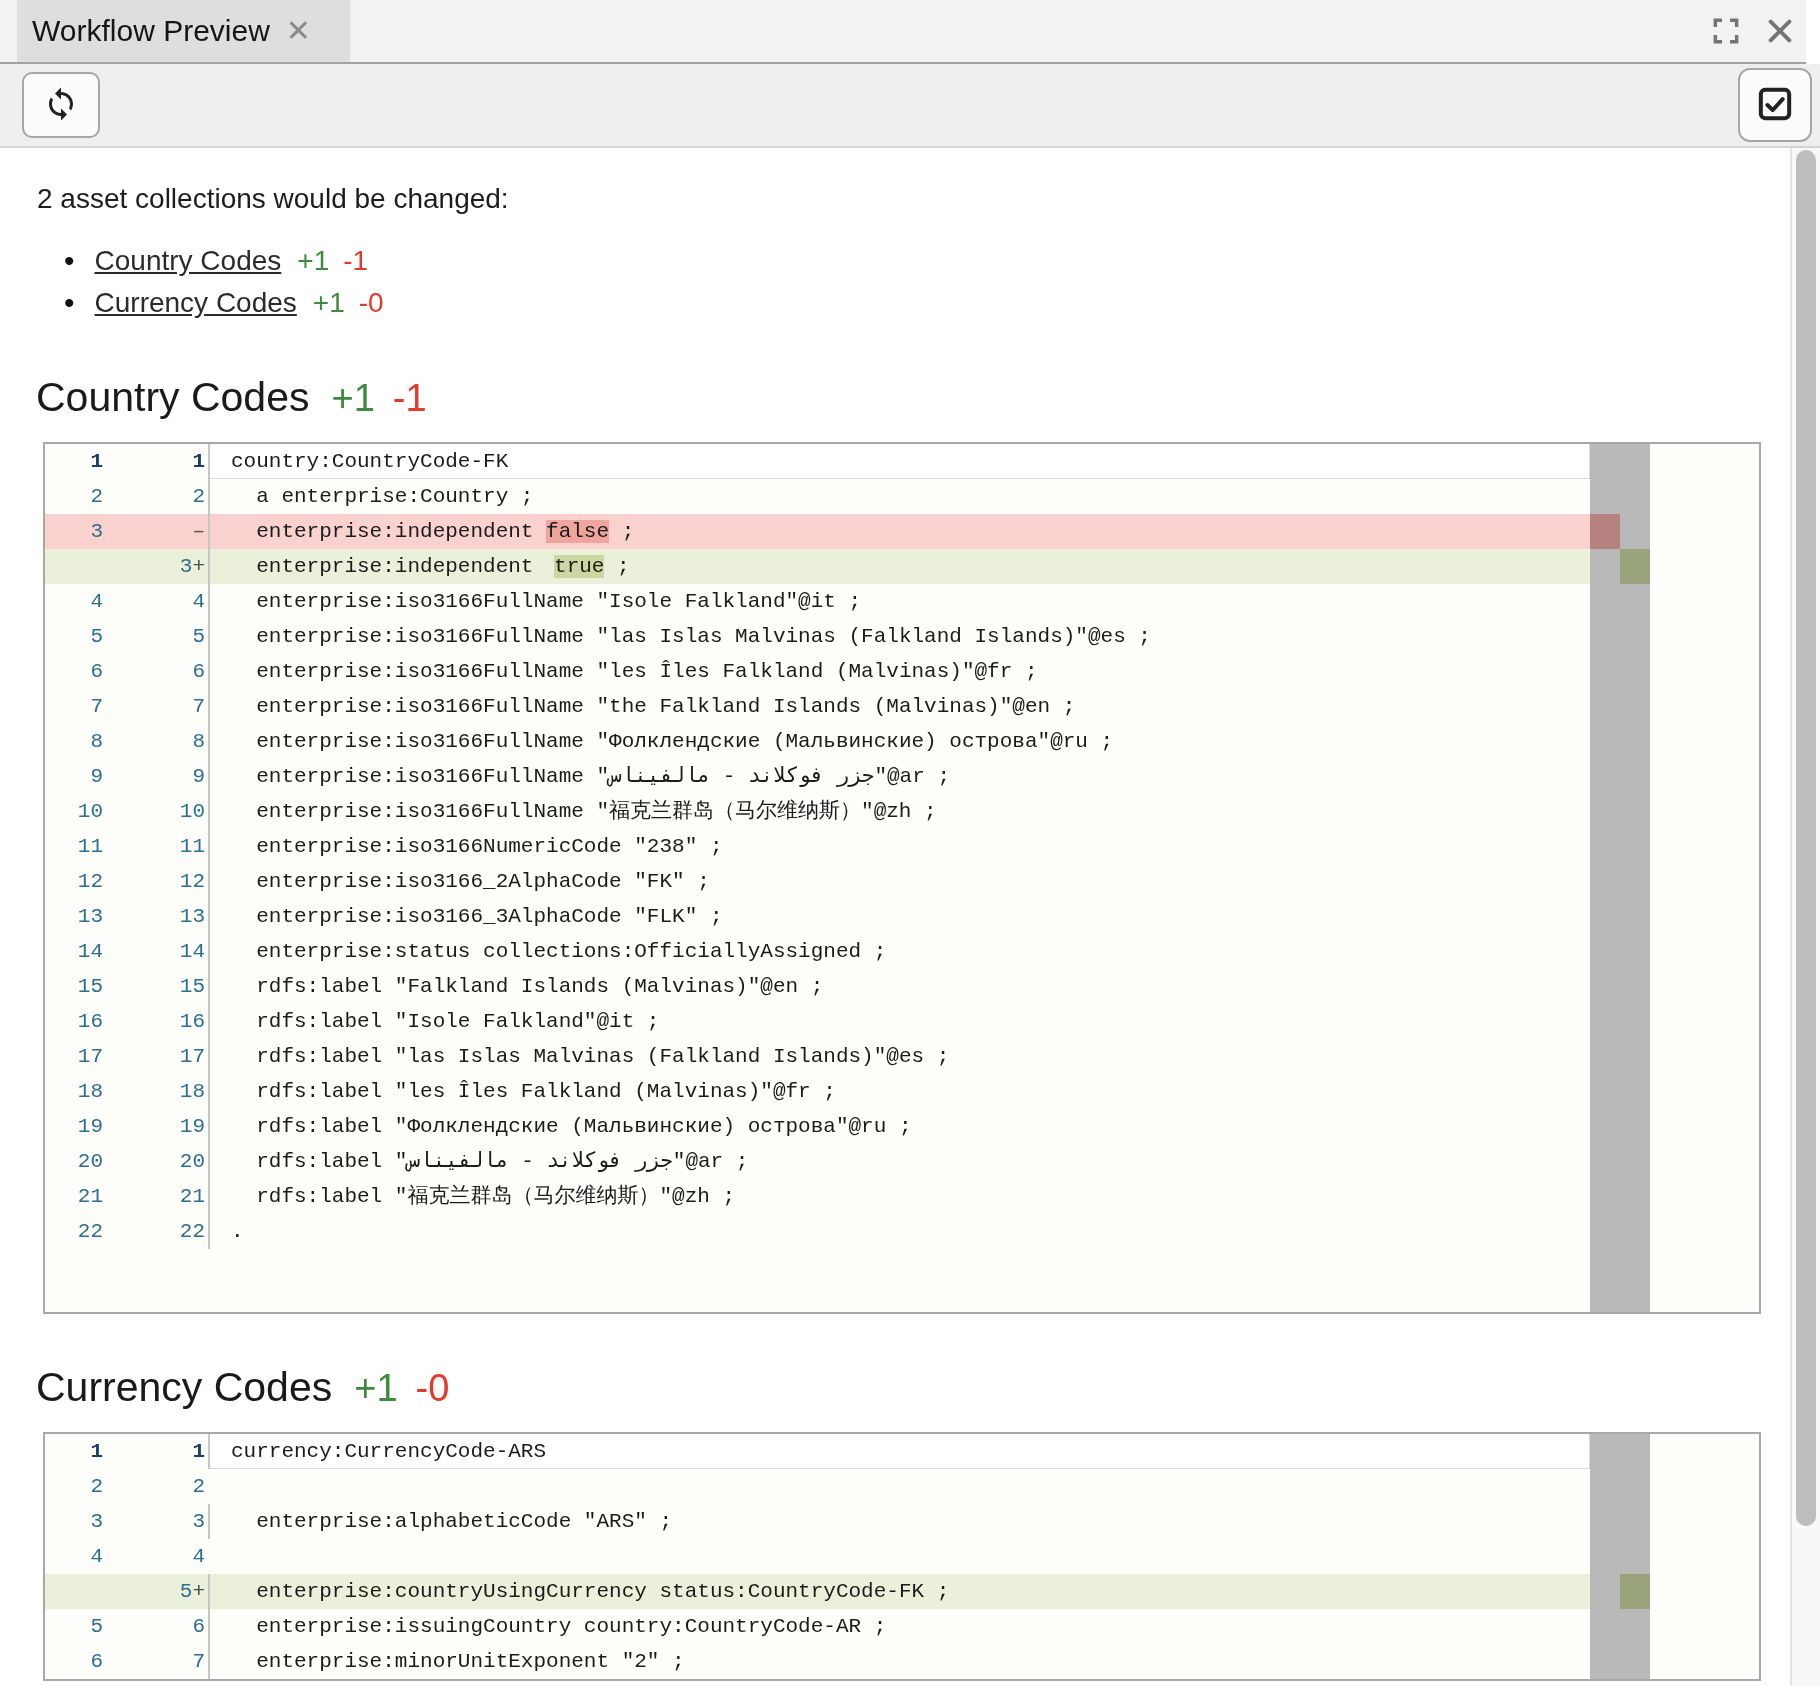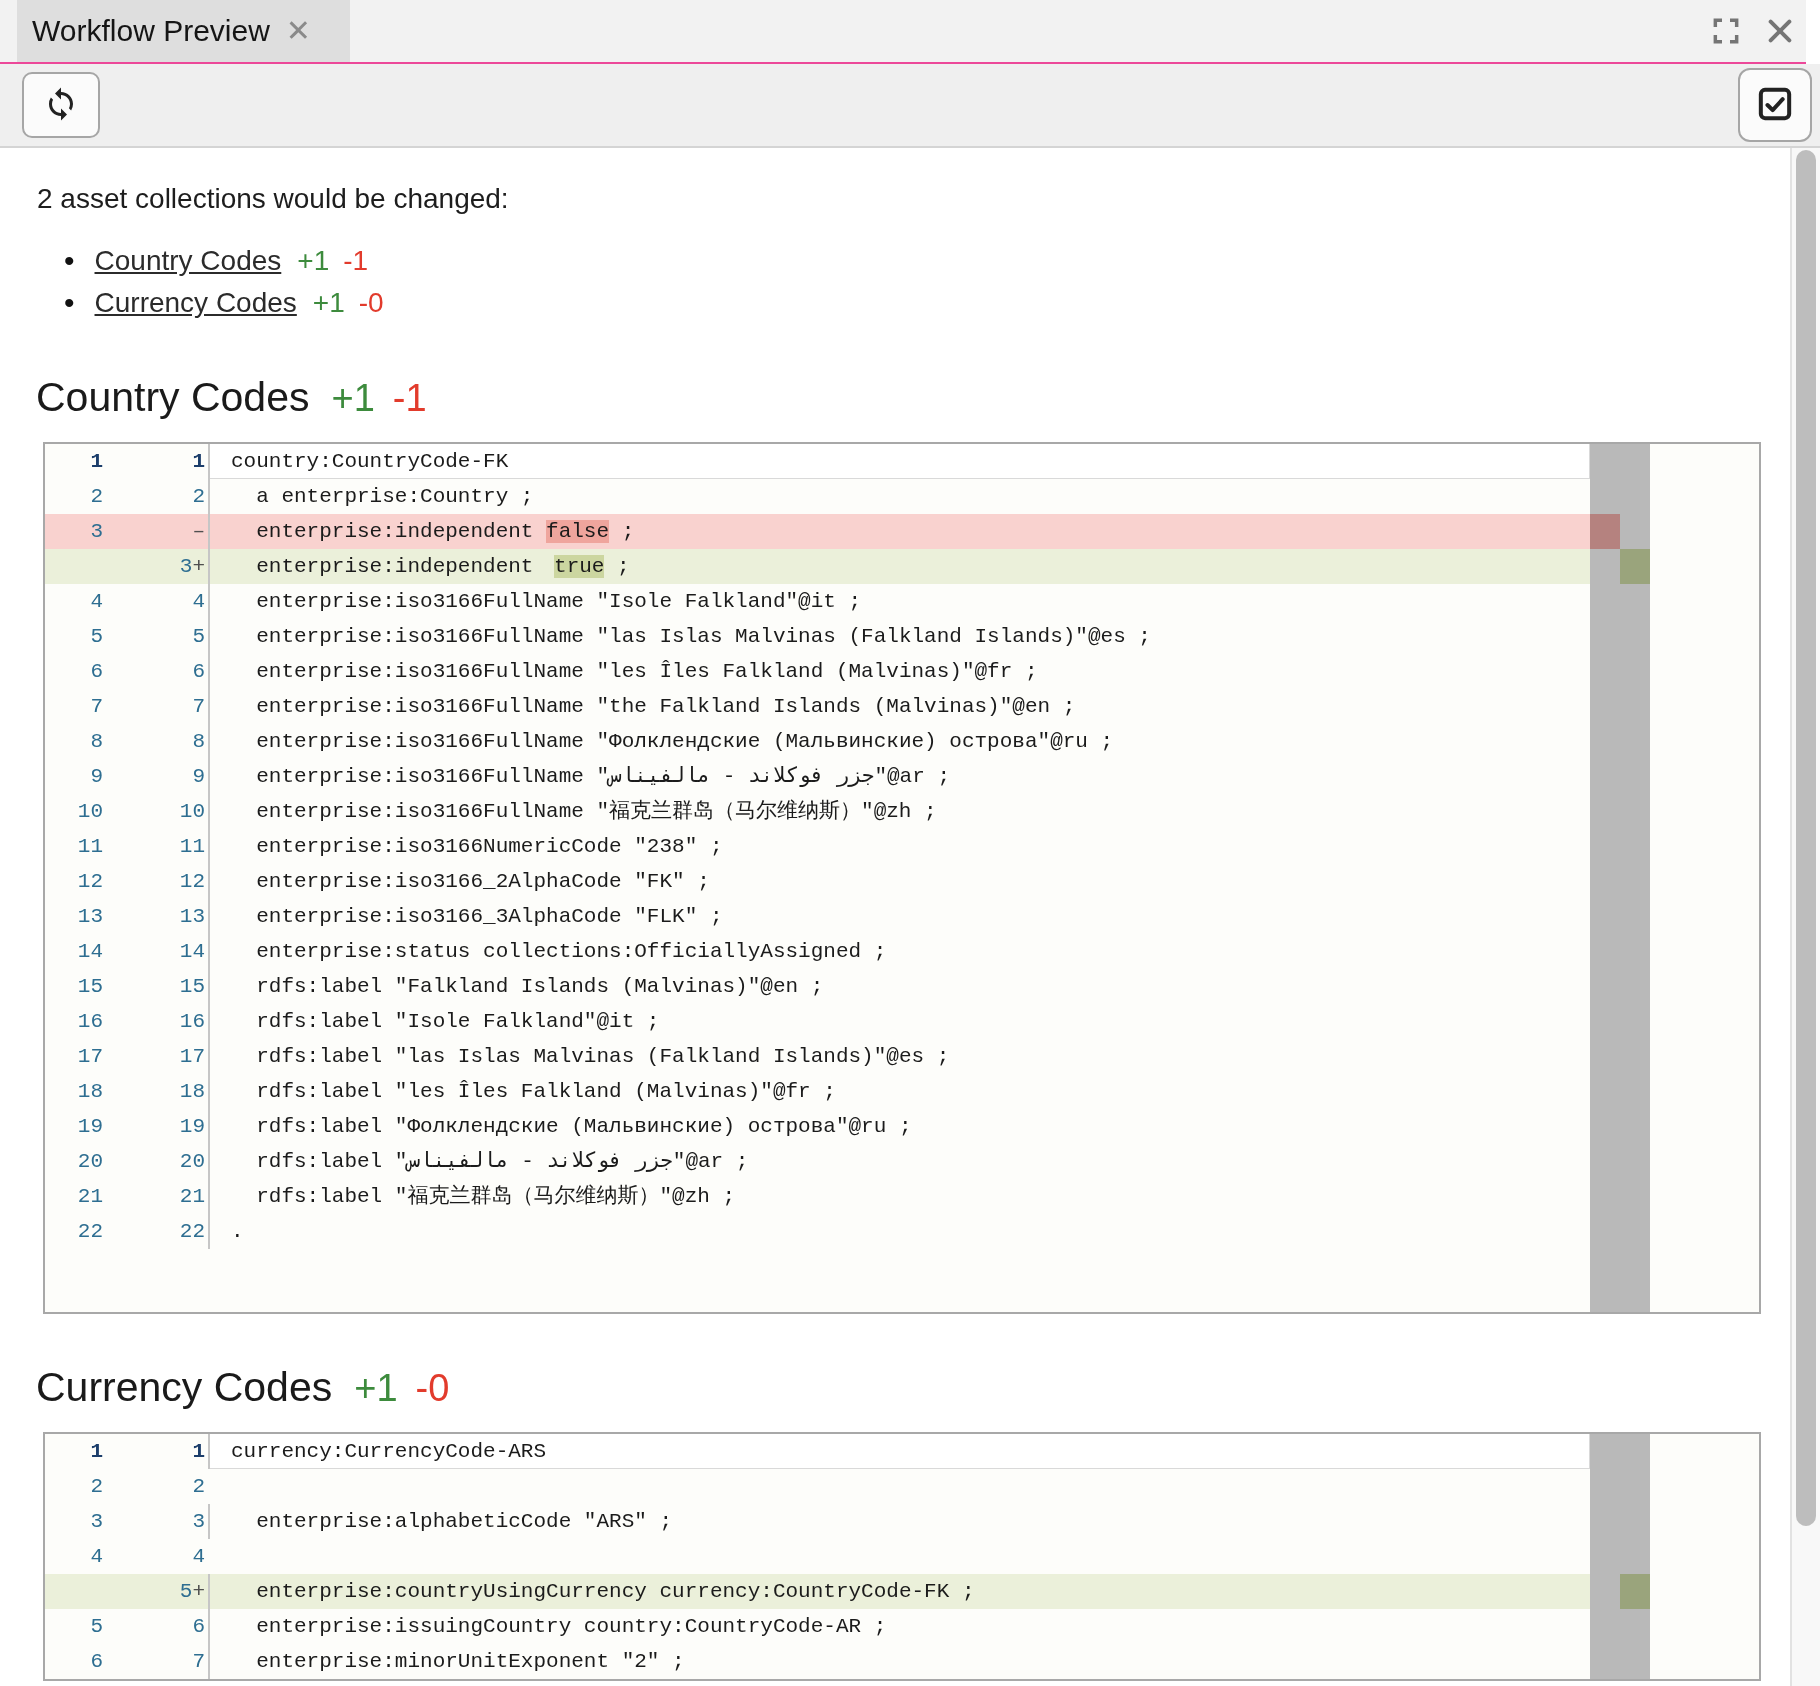--- a/index.html
+++ b/index.html
@@ -4,21 +4,21 @@
 <style>
   html,body{margin:0;padding:0;}
   body{
     width:1820px;height:1686px;overflow:hidden;position:relative;
     background:#ffffff;font-family:"Liberation Sans",sans-serif;color:#1d1d1d;
     --green:#3d8b3d;--red:#e23b2c;
     --del-bg:#f9d2cf;--add-bg:#ebf0da;--del-word:#efa59d;--add-word:#ccd6a0;
     --marker-del:#b5827f;--marker-add:#9aa47c;--lineno:#2e6e91;--lineno-active:#1c3e6b;
   }
   
-  .tabbar{position:absolute;top:0;left:0;right:14px;height:62px;background:#f2f2f2;border-bottom:2px solid #ec4899;}
+  .tabbar{position:absolute;top:0;left:0;right:14px;height:62px;background:#f2f2f2;border-bottom:2px solid #a3a3a3;}
   .tab{position:absolute;left:17px;top:0;width:333px;height:62px;background:#dedede;
        display:flex;align-items:center;padding-left:15px;box-sizing:border-box;}
   .tab-title{font-size:30px;color:#151515;}
   .tab-close{margin-left:16px;font-size:30px;color:#8a8a8a;line-height:1;}
   .win-icons{position:absolute;right:10px;top:0;height:62px;display:flex;align-items:center;gap:22px;color:#757575;}
   .win-icons svg{display:block;}
   
   .toolbar{position:absolute;top:64px;left:0;right:0;height:82px;background:#efefef;border-bottom:2px solid #d4d4d4;}
   .tool-btn{position:absolute;box-sizing:border-box;background:#fbfbfb;border:2px solid #a6a6a6;border-radius:10px;
             display:flex;align-items:center;justify-content:center;color:#222;}
@@ -162,21 +162,21 @@
         <span>Currency Codes</span>
         <span class="plus">+1</span>
         <span class="minus">-0</span>
       </h2>
       <div class="diff">
         <div class="diff-rows">
           <div class="drow ctx active"><span class="gut">1</span><span class="gut gut2"><span>1</span></span><span class="codecell">currency:CurrencyCode-ARS</span></div>
           <div class="drow ctx"><span class="gut">2</span><span class="gut gut2"><span>2</span></span></div>
           <div class="drow ctx"><span class="gut">3</span><span class="gut gut2"><span>3</span></span><span class="codecell">  enterprise:alphabeticCode "ARS" ;</span></div>
           <div class="drow ctx"><span class="gut">4</span><span class="gut gut2"><span>4</span></span></div>
-          <div class="drow add"><span class="gut"></span><span class="gut gut2"><span>5</span><span class="sign">+</span></span><span class="codecell">  enterprise:countryUsingCurrency currency:CountryCode-FK ;</span></div>
+          <div class="drow add"><span class="gut"></span><span class="gut gut2"><span>5</span><span class="sign">+</span></span><span class="codecell">  enterprise:countryUsingCurrency status:CountryCode-FK ;</span></div>
           <div class="drow ctx"><span class="gut">5</span><span class="gut gut2"><span>6</span></span><span class="codecell">  enterprise:issuingCountry country:CountryCode-AR ;</span></div>
           <div class="drow ctx"><span class="gut">6</span><span class="gut gut2"><span>7</span></span><span class="codecell">  enterprise:minorUnitExponent "2" ;</span></div>
         </div>
         <div class="marker-track">
           <div class="marker add" style="top: 140px;"></div>
         </div>
       </div>
     </div>
 </div>
 

